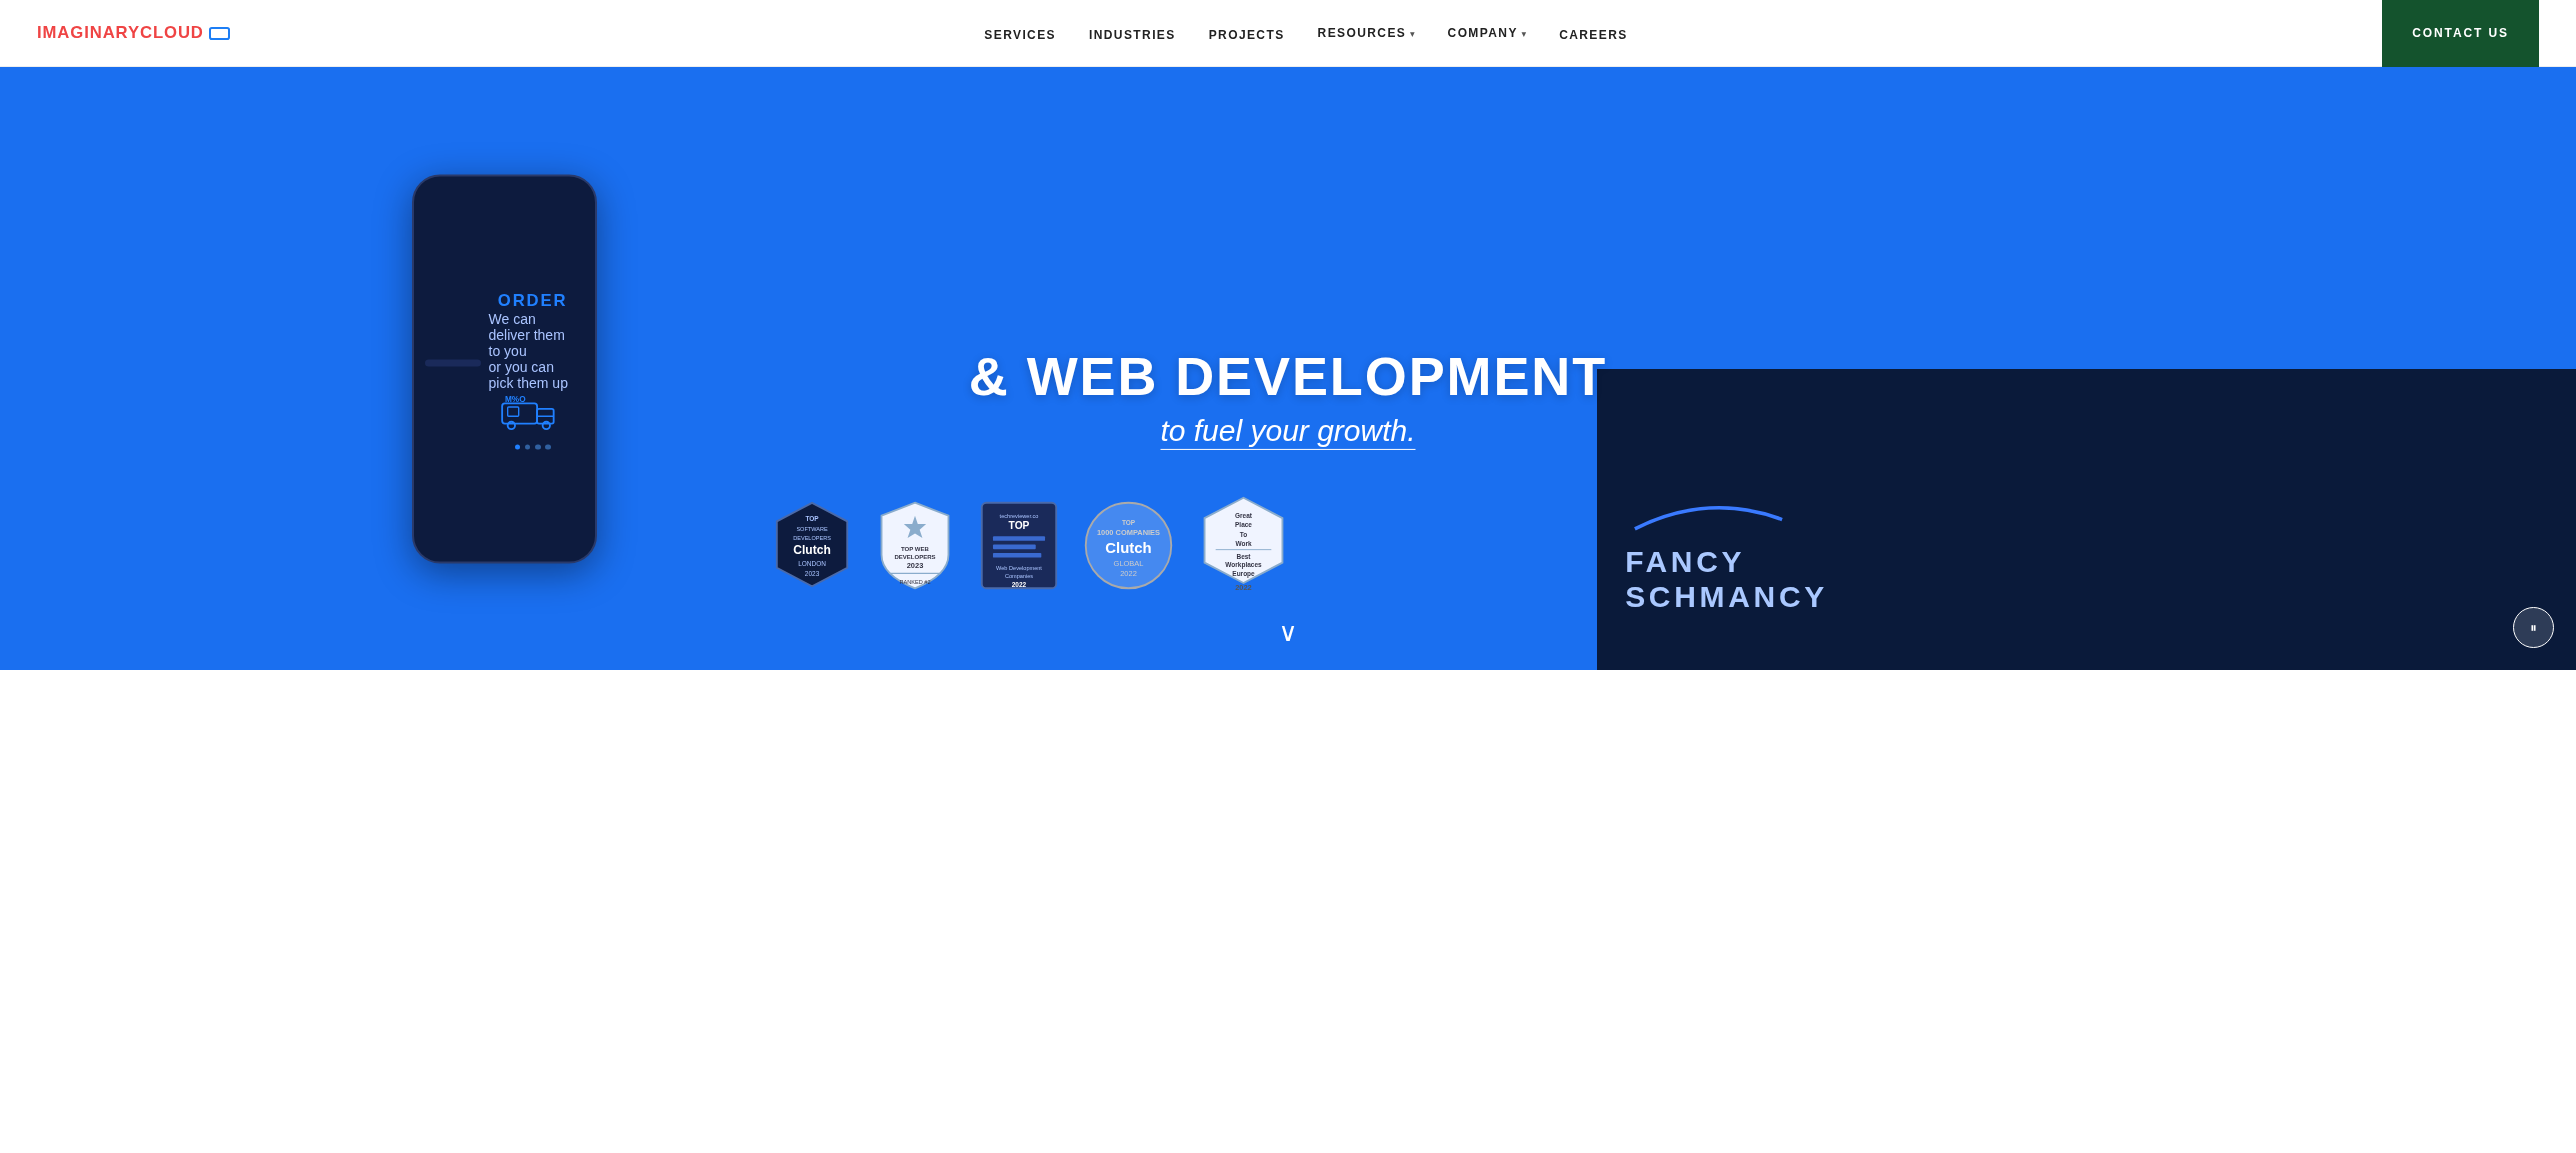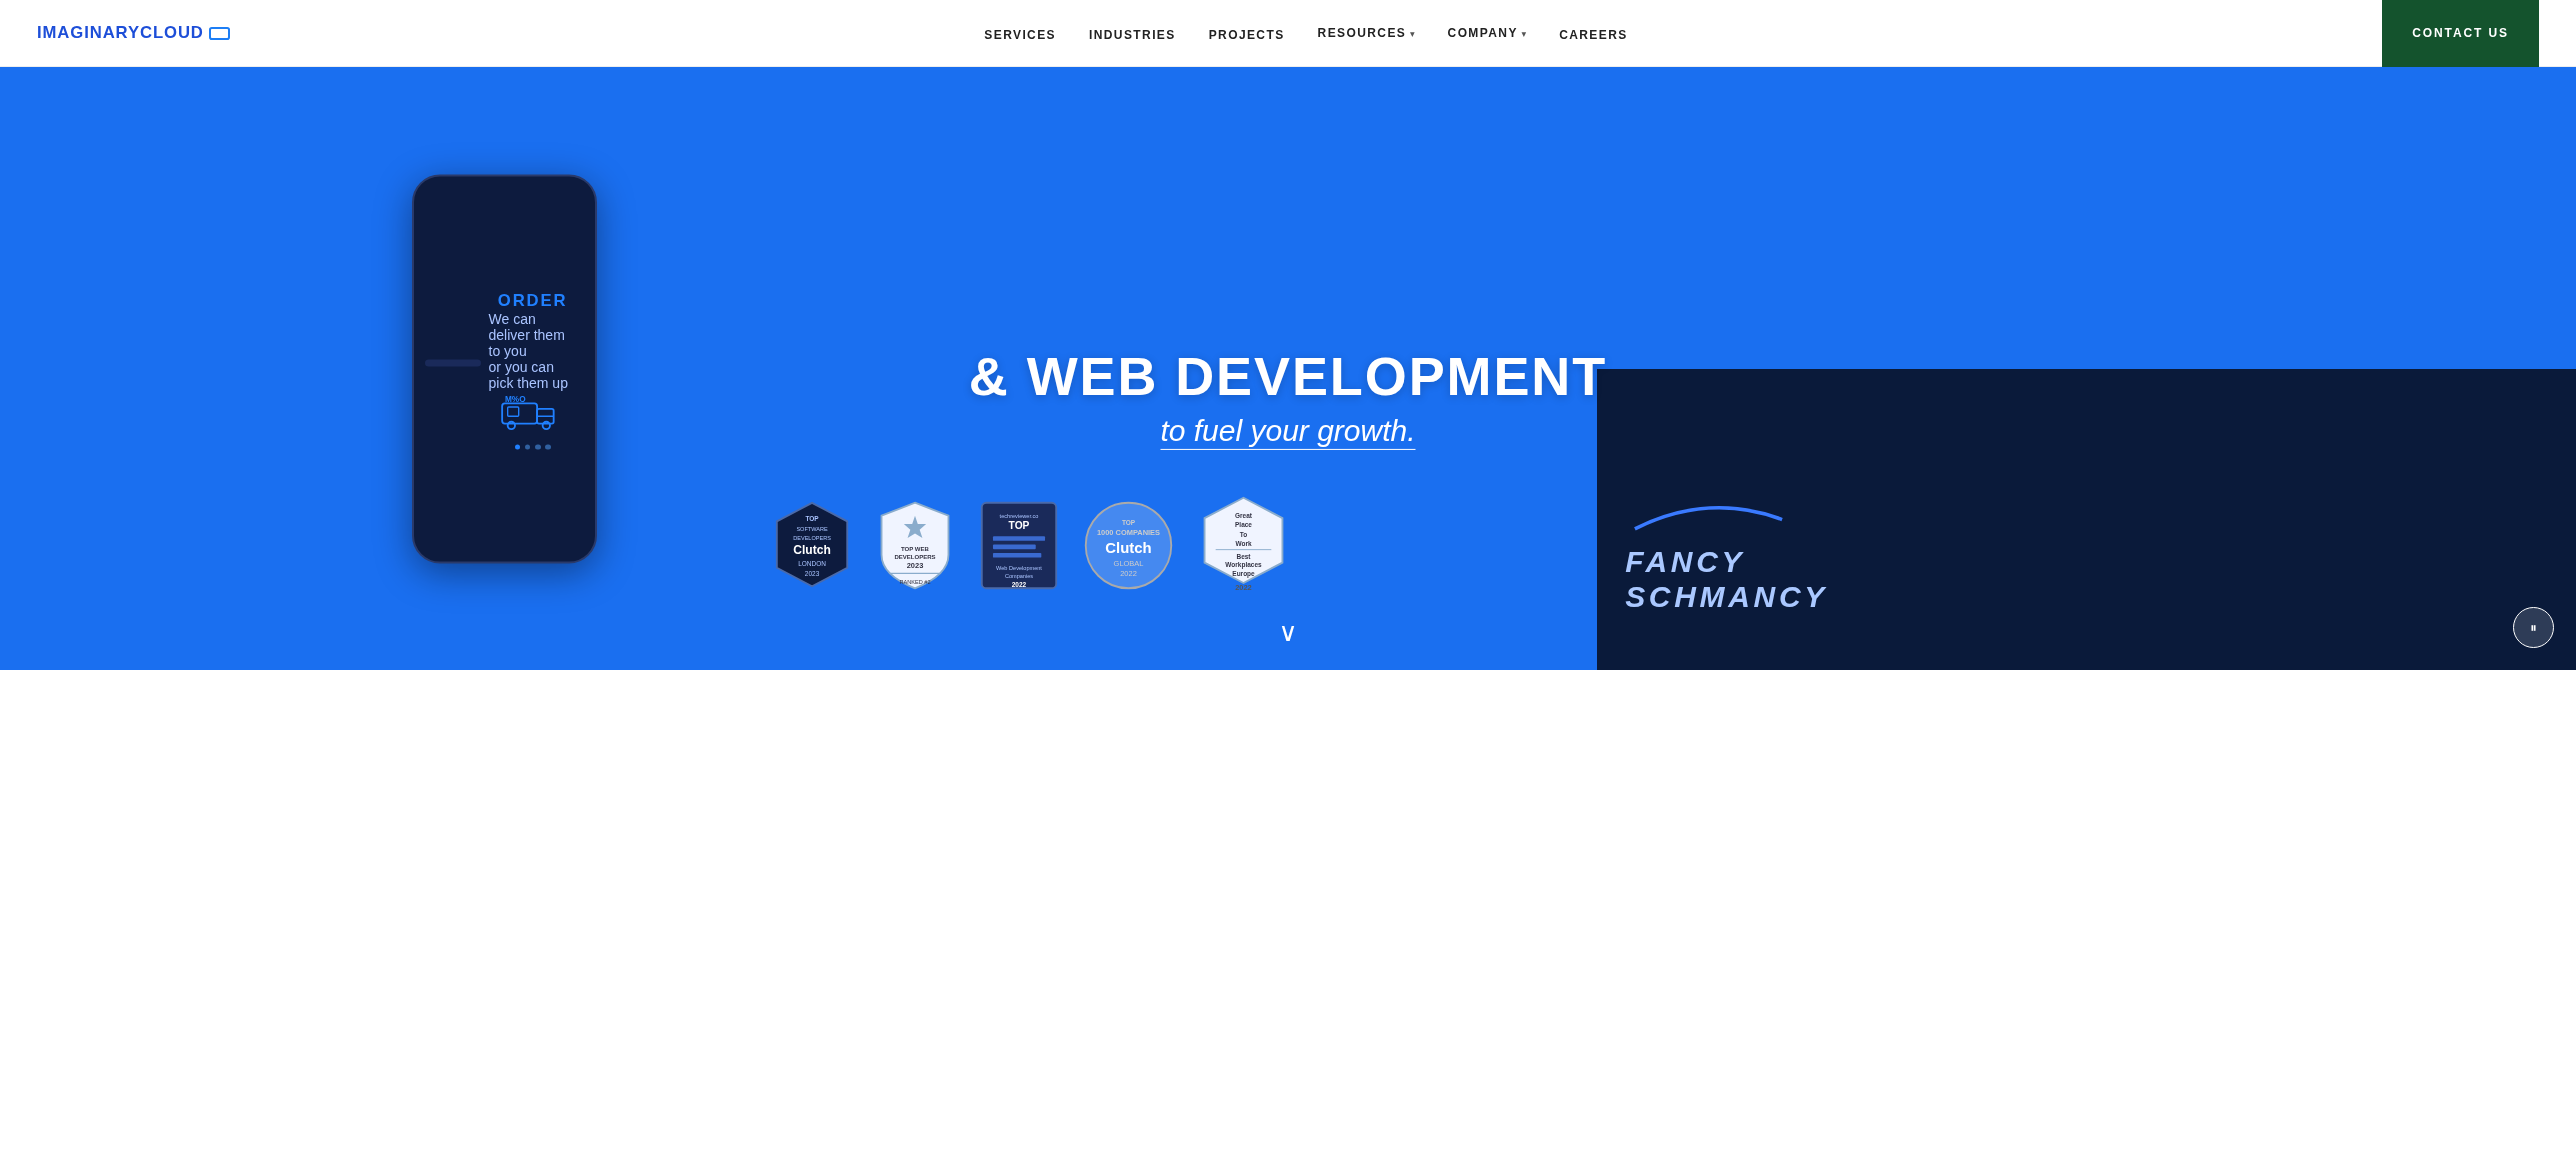--- a/index.html
+++ b/index.html
@@ -26,21 +26,21 @@
     .logo {
       display: flex;
       align-items: center;
       gap: 5.6px;
       text-decoration: none;
     }
 
     .logo-text {
       font-size: 16.7px;
       font-weight: 700;
-      color: #1d4ed8;
+      color: #ef4444;
       letter-spacing: 0.9px;
       text-transform: uppercase;
     }
 
     .logo-icon {
       width: 20.4px;
       height: 13px;
       border: 2.3px solid #1d7ef5;
       border-radius: 2.8px;
       display: inline-block;
@@ -315,21 +315,21 @@
 
   <div class="hero-bg-left"></div>
   <div class="hero-bg-right-bottom">
 
     <div style="position:absolute; bottom:56px; left:28px; right:9.3px;">
 
       <svg width="167" height="46" style="display:block; margin-bottom:7.4px;" viewBox="0 0 180 50">
         <path d="M 10 40 Q 90 0 170 30" stroke="#3a7aff" stroke-width="4" fill="none"></path>
       </svg>
       <div style="font-size:30px; font-weight:900; color:#fff; letter-spacing:3.7px; line-height:1.15;">
-        <span style="font-style:italic; color:#aac8ff;">FANCY<br>SCHMANCY</span>
+        <span style="color:#aac8ff;">FANCY<br>SCHMANCY</span>
       </div>
     </div>
   </div>
 
   <div class="phone-mockup">
     <div class="phone-notch"></div>
     <div class="phone-content">
       <div class="phone-order-text">ORDER</div>
       <div style="font-size: 14px; color: #aac4ff; padding: 0 7.4px;">We can deliver them to you<br>or you can pick them up</div>
 

